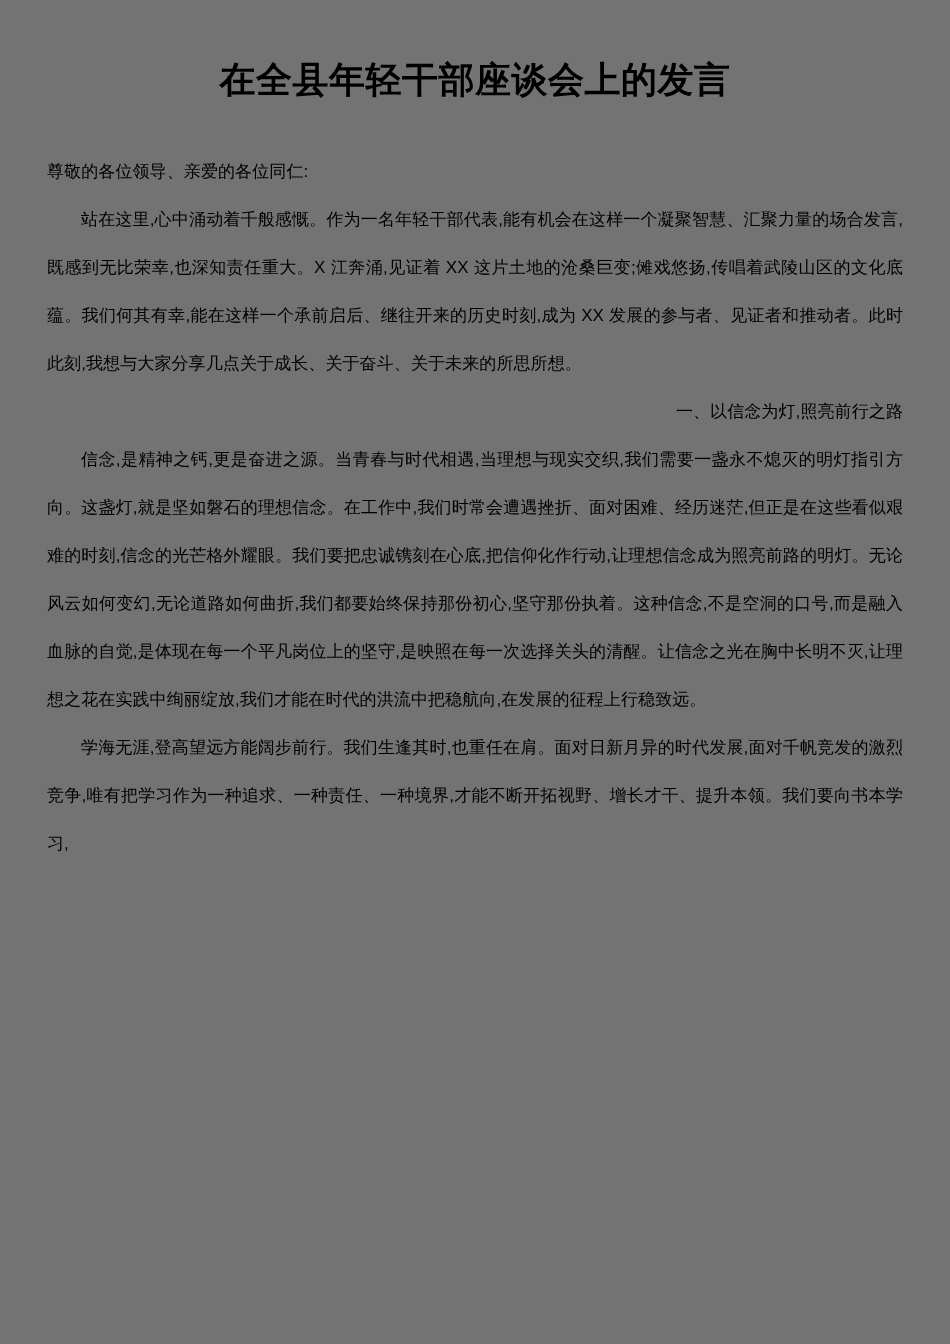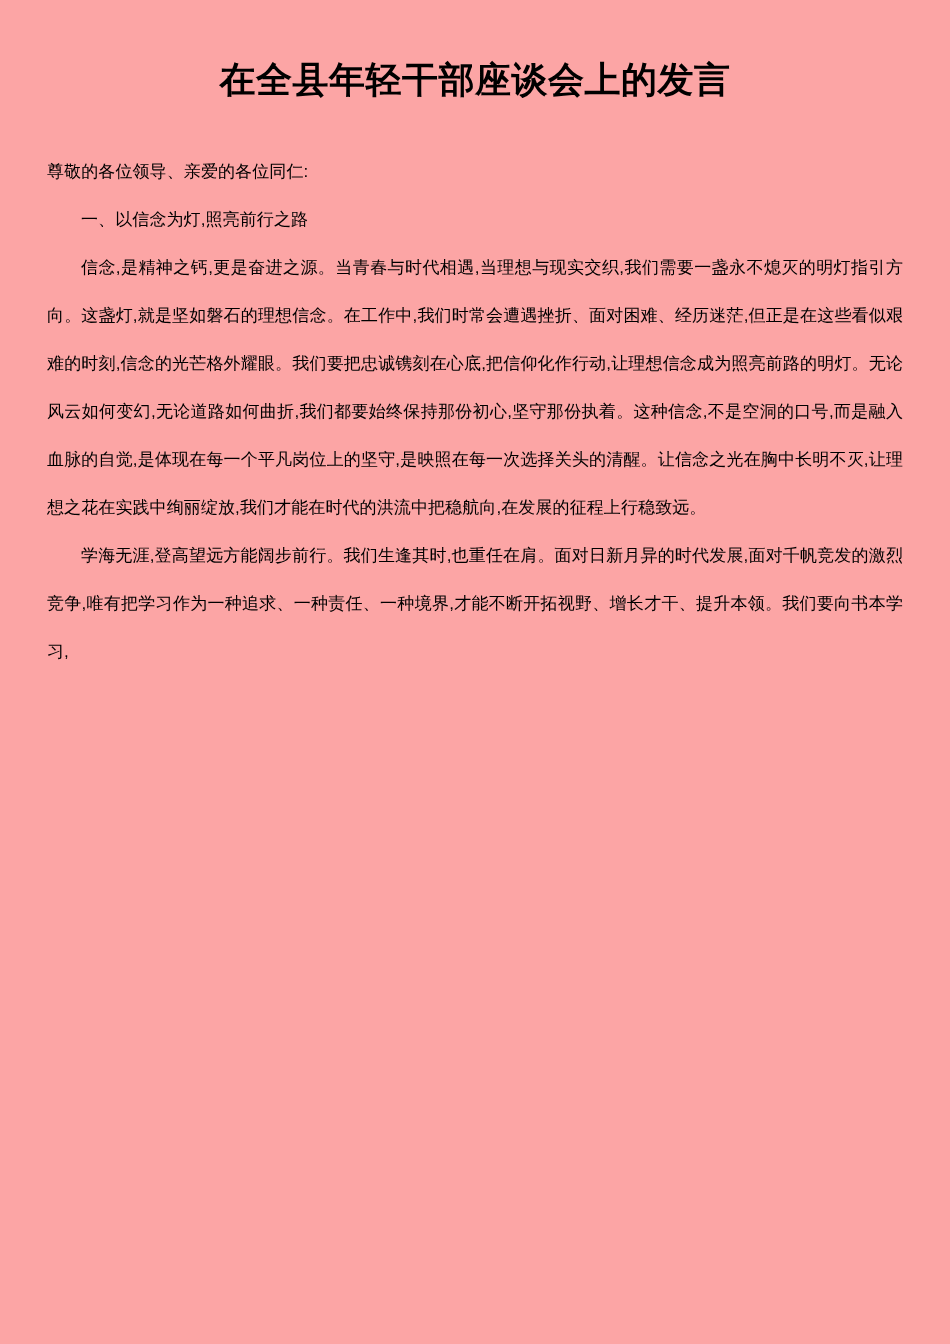--- a/index.html
+++ b/index.html
@@ -14,21 +14,21 @@
     font-family: "Liberation Sans", "DejaVu Sans", sans-serif;
     color: #000000;
     -webkit-font-smoothing: antialiased;
   }
   .page {
     width: 950px;
     height: 1344px;
     box-sizing: border-box;
     padding: 0 47px;
     position: relative;
-    background: #fca5a5;
+    background: #737373;
   }
   .doc-title {
     font-size: 36px;
     line-height: 44px;
     font-weight: 700;
     text-align: center;
     letter-spacing: 0.5px;
     margin: 0;
     padding-top: 58px;
     padding-bottom: 0;
@@ -48,39 +48,40 @@
     word-break: break-all;
   }
   p.salutation {
     text-indent: 0;
   }
   p.indent {
     text-indent: 2em;
   }
   p.heading {
     text-indent: 2em;
-    text-align: left;
+    text-align: right;
   }
   p.tail {
     text-align: justify;
     text-justify: inter-ideograph;
   }
 </style>
 </head>
 <body>
 
 <div class="page">
 
   <h1 class="doc-title">在全县年轻干部座谈会上的发言</h1>
 
   <div class="body-block">
 
     <p class="para salutation">尊敬的各位领导、亲爱的各位同仁:</p>
 
 
+    <p class="para indent">站在这里,心中涌动着千般感慨。作为一名年轻干部代表,能有机会在这样一个凝聚智慧、汇聚力量的场合发言,既感到无比荣幸,也深知责任重大。X 江奔涌,见证着 XX 这片土地的沧桑巨变;傩戏悠扬,传唱着武陵山区的文化底蕴。我们何其有幸,能在这样一个承前启后、继往开来的历史时刻,成为 XX 发展的参与者、见证者和推动者。此时此刻,我想与大家分享几点关于成长、关于奋斗、关于未来的所思所想。</p>
 
     <p class="para heading">一、以信念为灯,照亮前行之路</p>
 
     <p class="para indent">信念,是精神之钙,更是奋进之源。当青春与时代相遇,当理想与现实交织,我们需要一盏永不熄灭的明灯指引方向。这盏灯,就是坚如磐石的理想信念。在工作中,我们时常会遭遇挫折、面对困难、经历迷茫,但正是在这些看似艰难的时刻,信念的光芒格外耀眼。我们要把忠诚镌刻在心底,把信仰化作行动,让理想信念成为照亮前路的明灯。无论风云如何变幻,无论道路如何曲折,我们都要始终保持那份初心,坚守那份执着。这种信念,不是空洞的口号,而是融入血脉的自觉,是体现在每一个平凡岗位上的坚守,是映照在每一次选择关头的清醒。让信念之光在胸中长明不灭,让理想之花在实践中绚丽绽放,我们才能在时代的洪流中把稳航向,在发展的征程上行稳致远。</p>
 
 
     <p class="para indent tail">学海无涯,登高望远方能阔步前行。我们生逢其时,也重任在肩。面对日新月异的时代发展,面对千帆竞发的激烈竞争,唯有把学习作为一种追求、一种责任、一种境界,才能不断开拓视野、增长才干、提升本领。我们要向书本学习,</p>
 
   </div>
 </div>

